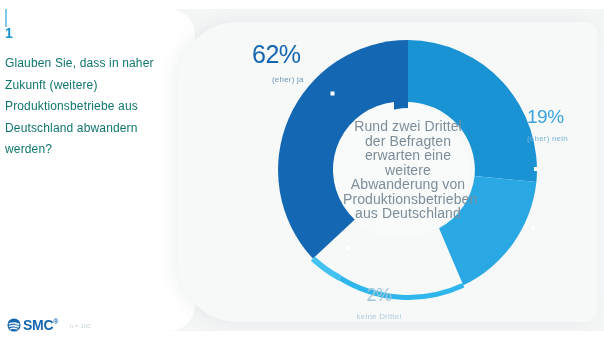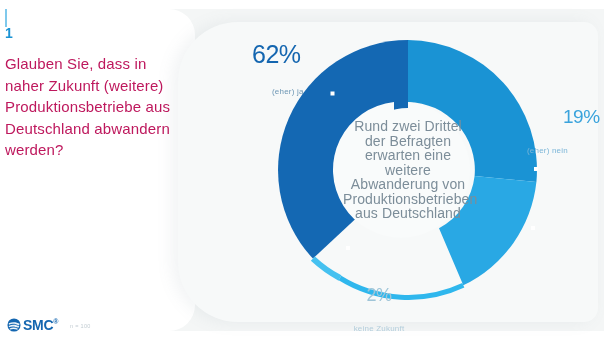--- a/index.html
+++ b/index.html
@@ -22,21 +22,21 @@
 
   .marker-line{
     position:absolute;left:25px;top:0px;width:2px;height:18px;background:#7fc9ec;
   }
   .q-number{
     position:absolute;left:25px;top:17px;
     font-size:14px;font-weight:bold;color:#1a93d4;letter-spacing:0.5px;line-height:1;
   }
   .q-text{
     position:absolute;left:25px;top:44px;width:170px;
-    font-size:15px;line-height:21.5px;color:#be185d;
+    font-size:12px;line-height:21.5px;color:#0f766e;
     letter-spacing:0.15px;
   }
 
   
   .logo-wrap{position:absolute;left:27px;top:309px;display:flex;align-items:center;}
   .logo-mark{width:14px;height:14px;flex:none;}
   .logo-text{
     font-size:14px;font-weight:bold;color:#1466b0;letter-spacing:-0.3px;
     margin-left:2px;line-height:1;
   }
@@ -62,28 +62,28 @@
   .center-text{
     position:absolute;left:50%;top:50%;transform:translate(-50%,-50%);
     width:130px;text-align:center;
     font-size:14px;line-height:14.5px;color:#7c8d99;
     letter-spacing:0.1px;
   }
 
   
   .lbl{position:absolute;}
   .lbl .v{font-weight:normal;letter-spacing:-0.5px;line-height:1;}
-  .lbl .s{font-size:8px;line-height:1;margin-top:21px;letter-spacing:0.2px;}
+  .lbl .s{font-size:8px;line-height:1;margin-top:9px;letter-spacing:0.2px;}
 
   .lbl-ja{left:252px;top:42px;text-align:left;}
   .lbl-ja .v{font-size:25px;color:#1466b0;}
   .lbl-ja .s{color:#6e97b5;margin-left:20px;}
 
   .lbl-nein{left:527px;top:107px;text-align:left;}
-  .lbl-nein .v{font-size:19px;color:#3aa3dc;margin-left:36px;}
+  .lbl-nein .v{font-size:19px;color:#3aa3dc;}
   .lbl-nein .s{color:#7cb6d8;}
 
   .lbl-wn{left:529px;top:287px;text-align:left;}
   .lbl-wn .v{font-size:19px;color:#3aa3dc;}
   .lbl-wn .s{color:#7cb6d8;}
 
   .lbl-ka{left:346px;top:286px;text-align:center;width:66px;}
   .lbl-ka .v{font-size:18px;color:#9fc5d8;}
   .lbl-ka .s{color:#b2cddb;}
 </style>
@@ -145,16 +145,16 @@
   </div>
 
   <div class="lbl lbl-nein">
     <div class="v">19%</div>
     <div class="s">(eher) nein</div>
   </div>
 
 
   <div class="lbl lbl-ka">
     <div class="v">2%</div>
-    <div class="s">keine Zukunft</div>
+    <div class="s">keine Drittel</div>
   </div>
 
 </div>
 
 </body></html>

